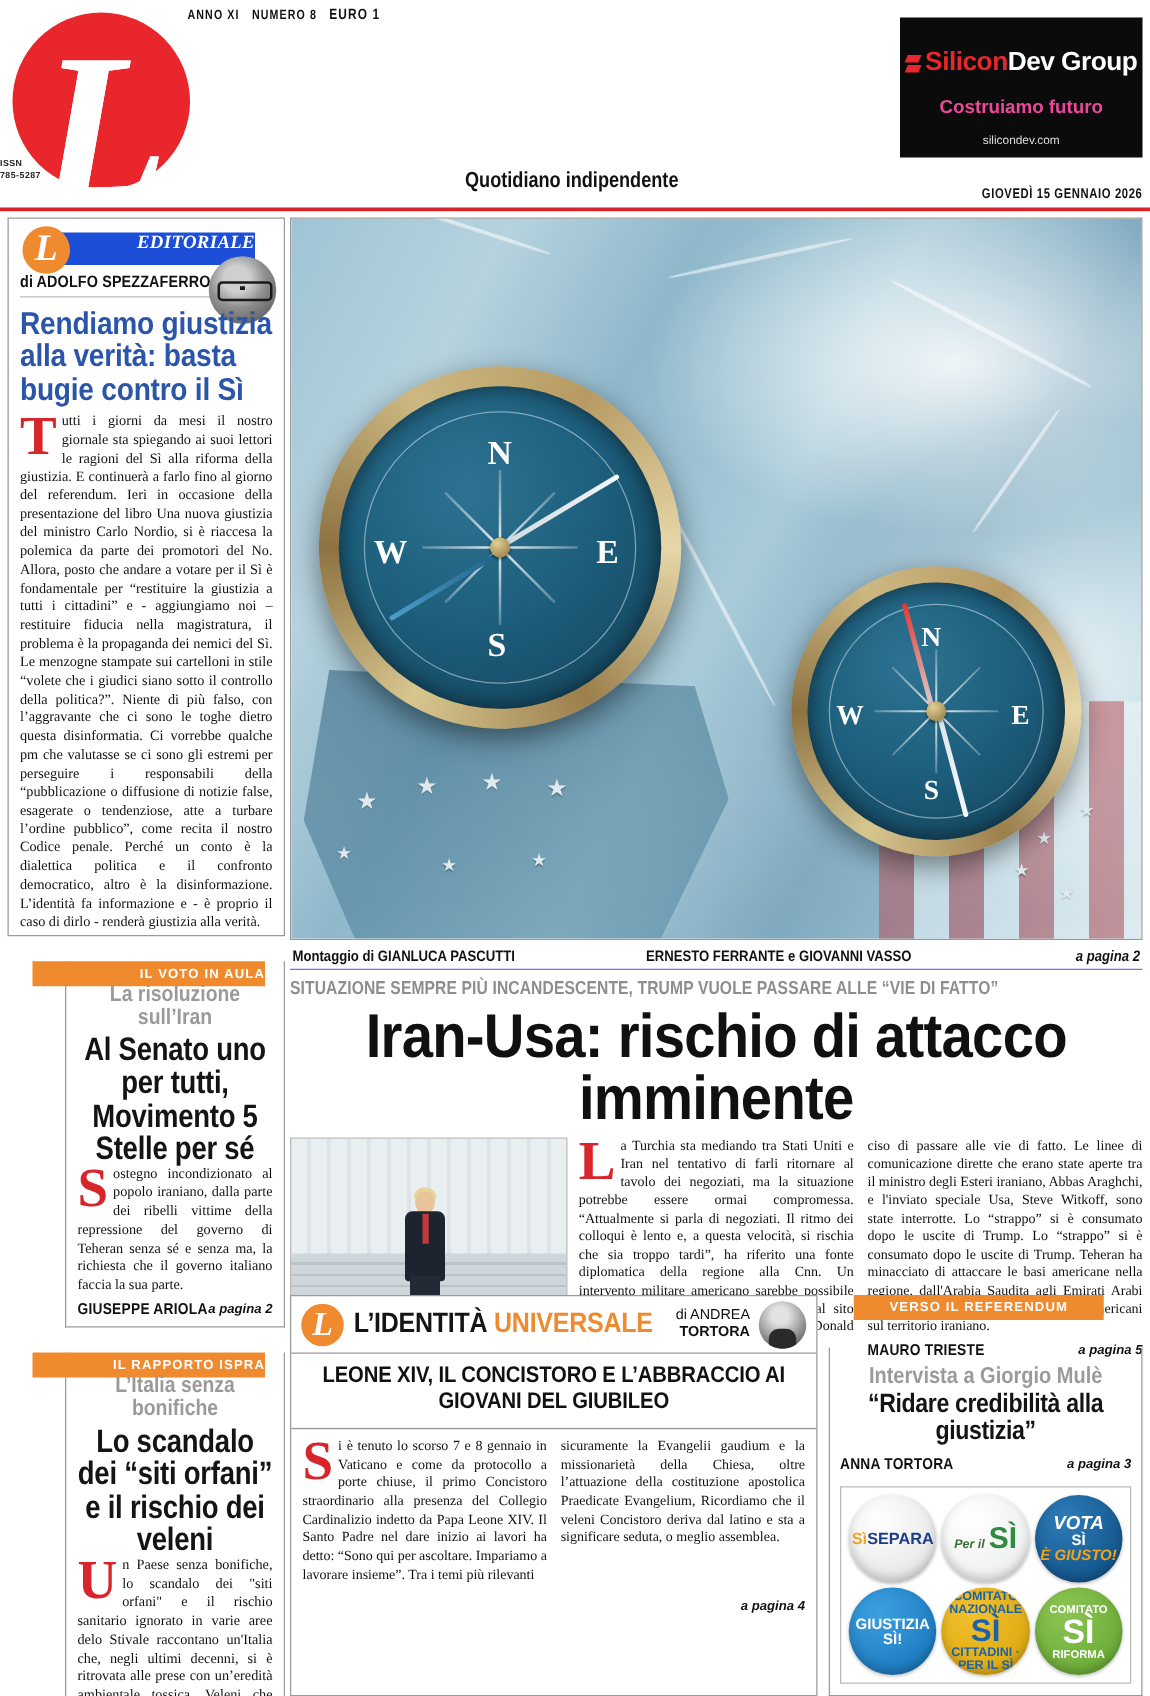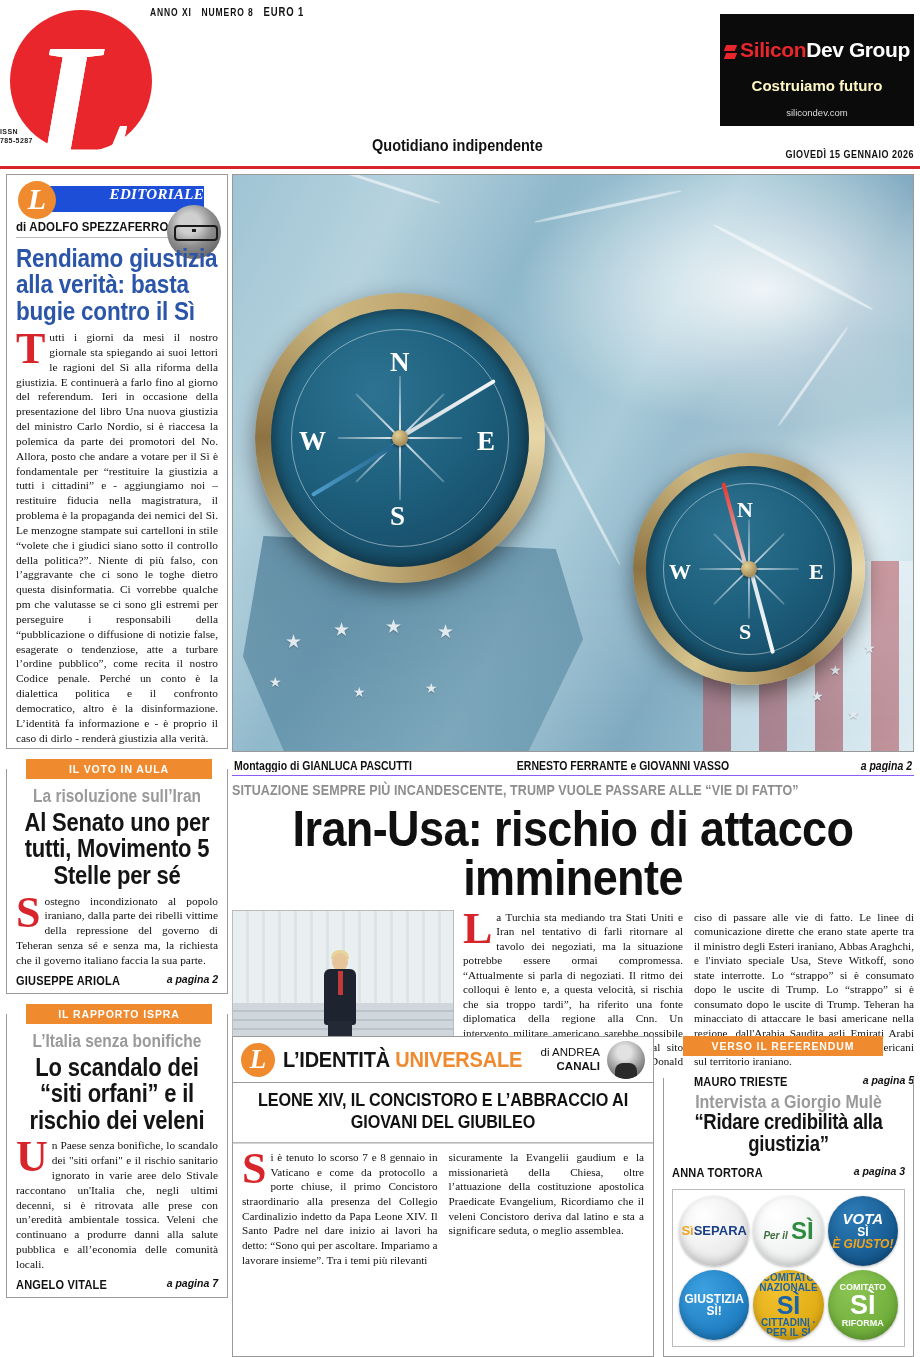--- a/index.html
+++ b/index.html
@@ -52,21 +52,21 @@
     font-size: 9px; font-weight: 700; letter-spacing: .5px; color: #111;
     font-family: "Liberation Sans Narrow","Liberation Sans",sans-serif;
     transform: scaleY(1.25); transform-origin: right top;
   }
   .adbox {
     position: absolute; right: 6px; top: 14px; width: 194px; height: 112px;
     background: #0b0b0b; color:#fff; text-align: center;
   }
   .ad-brand { margin-top: 24px; font-size: 21px; font-weight: 700; letter-spacing: -.4px; }
   .ad-brand .s1 { color:#e8262b; }
-  .ad-tag { margin-top: 15px; font-size: 15px; font-weight: 700; color:#fef9c3; }
+  .ad-tag { margin-top: 15px; font-size: 15px; font-weight: 700; color:#ec4899; }
   .ad-url { margin-top: 13px; font-size: 9.5px; color:#ddd; }
   .ad-slash {
     display:inline-block; width:13px; height:16px; vertical-align:-3px;
     margin-right:3px; position:relative;
   }
   .ad-slash:before, .ad-slash:after {
     content:''; position:absolute; left:1px; width:11px; height:6px; background:#e8262b;
   }
   .ad-slash:before { top:1px; transform: skewX(-22deg); }
   .ad-slash:after  { top:9px; transform: skewX(-22deg); }
@@ -125,26 +125,26 @@
     text-align: justify; color:#111; hyphens:auto;
   }
   .dropcap {
     float:left; font-family:"Liberation Serif",serif; font-weight:700;
     color:#d8252b; font-size: 44px; line-height: 34px; margin: 2px 4px 0 0;
   }
 
   
   .sec-tagwrap { position: relative; margin-top: 10px; height: 20px; }
   .sec-tag {
-    position:absolute; left: 20px; top:0; width: 186px; height: 20px; background:#f08a2e;
-    color:#fff; text-align:center; font-size: 10.5px; font-weight:700; letter-spacing: .9px;
+    position:absolute; left: 20px; top:10px; width: 186px; height: 20px; background:#f08a2e;
+    color:#fff; text-align:right; font-size: 10.5px; font-weight:700; letter-spacing: .9px;
     line-height: 20px; font-family:"Liberation Sans Narrow","Liberation Sans",sans-serif;
   }
   .sec-box { border:1px solid #9a9a9a; border-top:none; padding: 16px 9px 8px 9px; margin-top:10px; }
-  .sec-box.withtag { margin-top: -10px; padding-top: 18px; }
+  .sec-box.withtag { margin-top: -10px; padding-top: 18px; margin-left: 46px; }
 
   .kicker-grey {
     color:#9a9a9a; font-weight:700; font-size: 15.5px; line-height:1.05; text-align:center;
     font-family:"Liberation Sans Narrow","Liberation Sans",sans-serif;
     transform: scaleY(1.15); transform-origin:center top; margin-bottom: 7px;
   }
   .head-black {
     color:#141414; font-weight:700; font-size: 22px; line-height:1.02; text-align:center;
     font-family:"Liberation Sans Narrow","Liberation Sans",sans-serif;
     letter-spacing:-.2px; transform: scaleY(1.18); transform-origin:center top;
@@ -611,35 +611,38 @@
 
       <div class="uni">
         <div class="uni-head">
           <div class="uni-brand">
             <div class="uni-circle">L</div>
             <div class="uni-title"><span>L’IDENTITÀ </span><em>UNIVERSALE</em></div>
           </div>
           <div class="uni-author-wrap">
             <div class="uni-author">
               <div class="di">di ANDREA</div>
-              <div>CANALI</div>
+              <div>TORTORA</div>
             </div>
             <div class="uni-portrait"></div>
           </div>
         </div>
         <div class="uni-sub">LEONE XIV, IL CONCISTORO E L’ABBRACCIO AI GIOVANI DEL GIUBILEO</div>
         <div class="uni-body">
           <div class="c">
             <div class="body-serif">
               <span class="dropcap">S</span><span>i è tenuto lo scorso 7 e 8 gennaio in Vaticano e come da protocollo a porte chiuse, il primo Concistoro straordinario alla presenza del Collegio Cardinalizio indetto da Papa Leone XIV. Il Santo Padre nel dare inizio ai lavori ha detto: “Sono qui per ascoltare. Impariamo a lavorare insieme”. Tra i temi più rilevanti</span>
             </div>
           </div>
           <div class="c">
             <div class="body-serif">sicuramente la Evangelii gaudium e la missionarietà della Chiesa, oltre l’attuazione della costituzione apostolica Praedicate Evangelium, Ricordiamo che il veleni Concistoro deriva dal latino e sta a significare seduta, o meglio assemblea.</div>
           </div>
+        </div>
+        <div class="uni-foot">
+          <span class="pagelink">a pagina 4</span>
         </div>
       </div>
 
       <div class="ref">
         <div class="ref-tagwrap">
           <div class="ref-tag">VERSO IL REFERENDUM</div>
         </div>
         <div class="ref-box">
           <div class="ref-kicker">Intervista a Giorgio Mulè</div>
           <div class="ref-head">“Ridare credibilità alla giustizia”</div>

